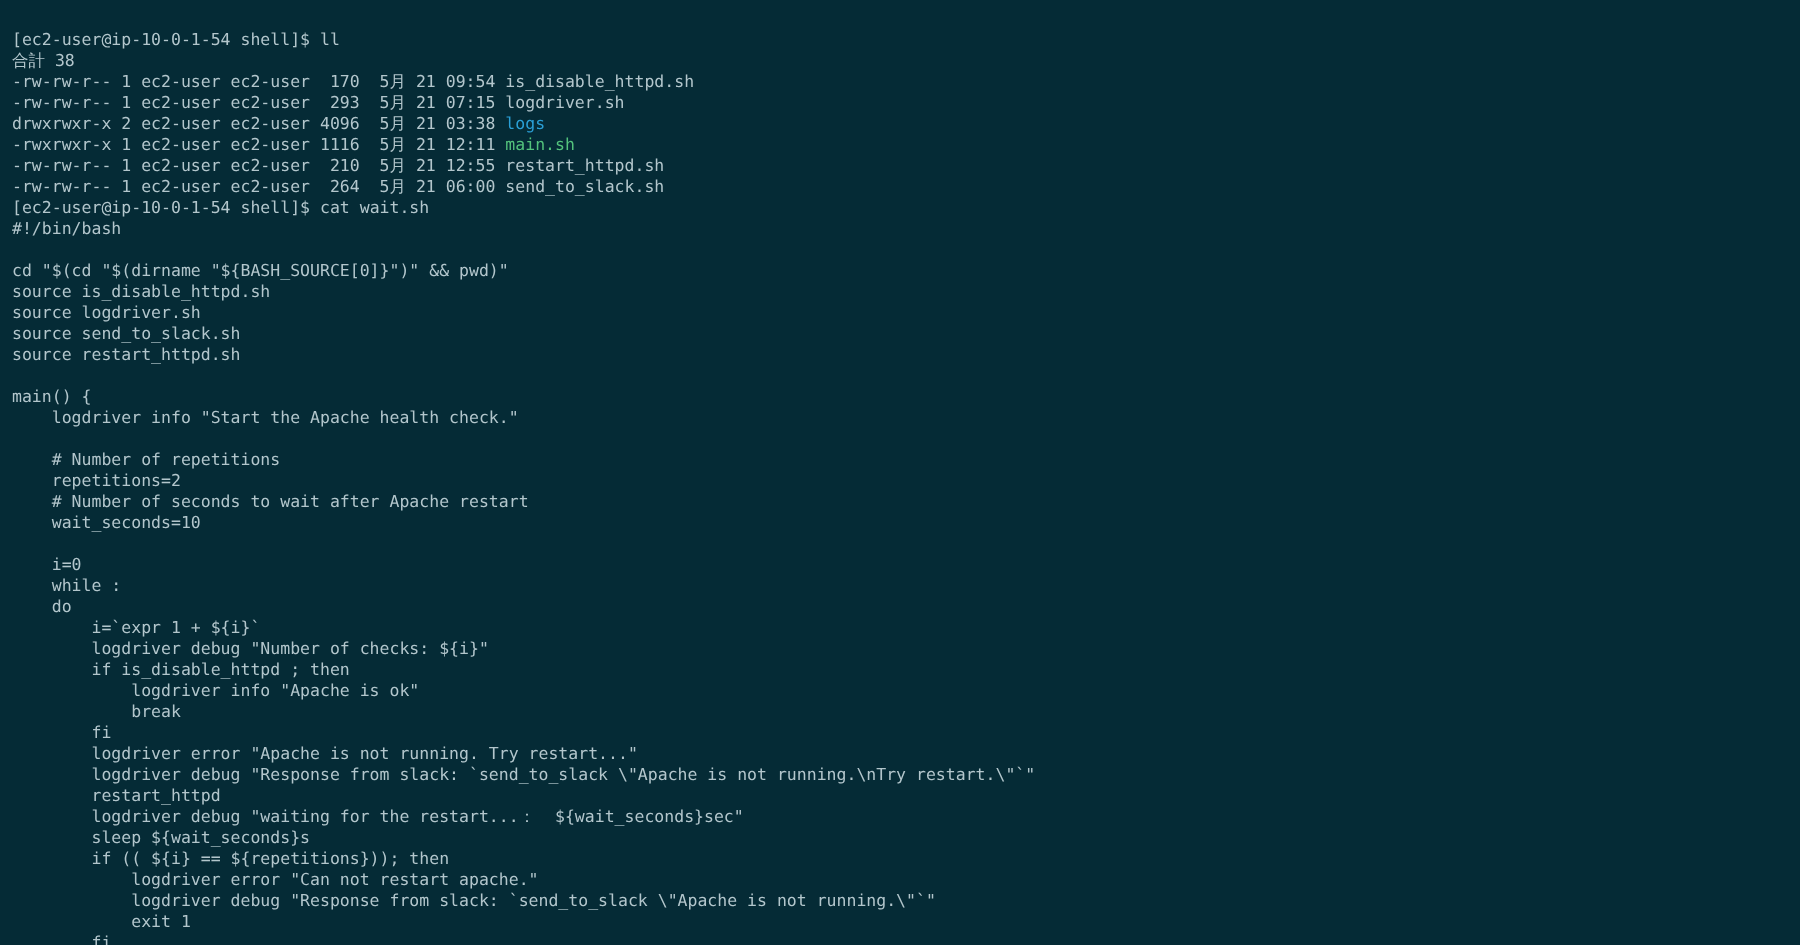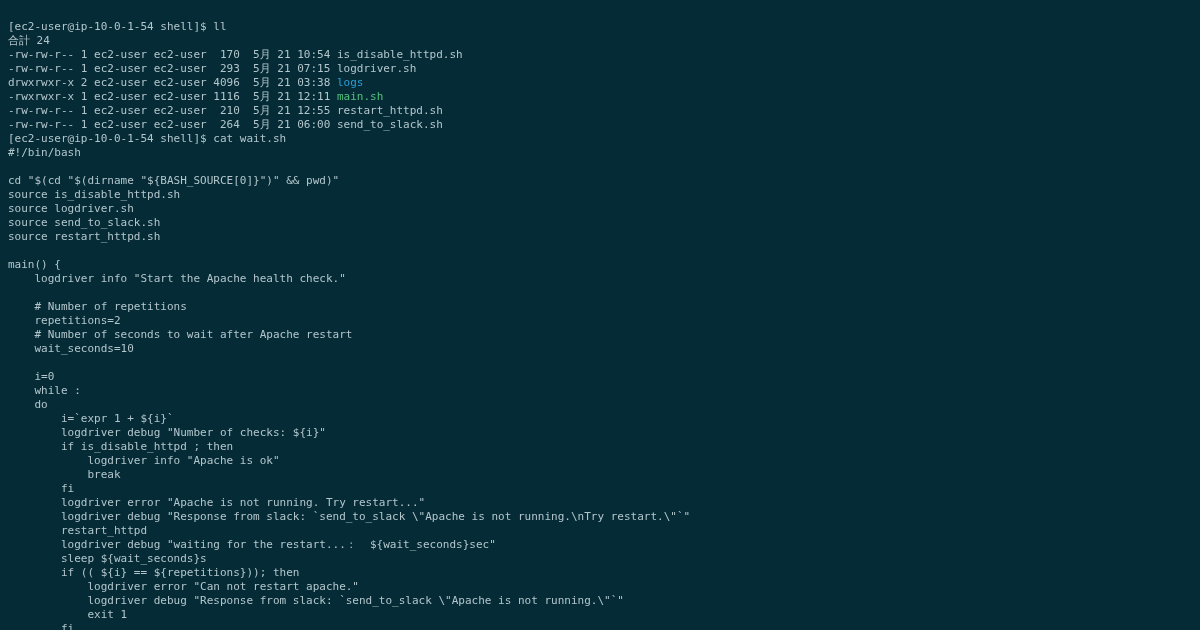--- a/index.html
+++ b/index.html
@@ -22,22 +22,22 @@
   .command { color: #b3c6cc; }
   .dir { color: #2a9fd6; }
   .exe { color: #53c27c; }
   .code { color: #b3c6cc; }
 </style>
 </head>
 <body>
 
 <div class="terminal">
 <span><span class="prompt">[ec2-user@ip-10-0-1-54 shell]$ </span><span class="command">ll</span></span>
-<span>合計 24</span>
-<span id="file-listing"><span><span>-rw-rw-r-- 1 ec2-user ec2-user  170  5月 21 10:54 </span><span class="">is_disable_httpd.sh</span></span>
+<span>合計 38</span>
+<span id="file-listing"><span><span>-rw-rw-r-- 1 ec2-user ec2-user  170  5月 21 09:54 </span><span class="">is_disable_httpd.sh</span></span>
 <span><span>-rw-rw-r-- 1 ec2-user ec2-user  293  5月 21 07:15 </span><span class="">logdriver.sh</span></span>
 <span><span>drwxrwxr-x 2 ec2-user ec2-user 4096  5月 21 03:38 </span><span class="dir">logs</span></span>
 <span><span>-rwxrwxr-x 1 ec2-user ec2-user 1116  5月 21 12:11 </span><span class="exe">main.sh</span></span>
 <span><span>-rw-rw-r-- 1 ec2-user ec2-user  210  5月 21 12:55 </span><span class="">restart_httpd.sh</span></span>
 <span><span>-rw-rw-r-- 1 ec2-user ec2-user  264  5月 21 06:00 </span><span class="">send_to_slack.sh</span></span></span>
 <span><span class="prompt">[ec2-user@ip-10-0-1-54 shell]$ </span><span class="command">cat wait.sh</span></span>
 <span id="script-body" class="code">#!/bin/bash
 
 cd "$(cd "$(dirname "${BASH_SOURCE[0]}")" &amp;&amp; pwd)"
 source is_disable_httpd.sh

